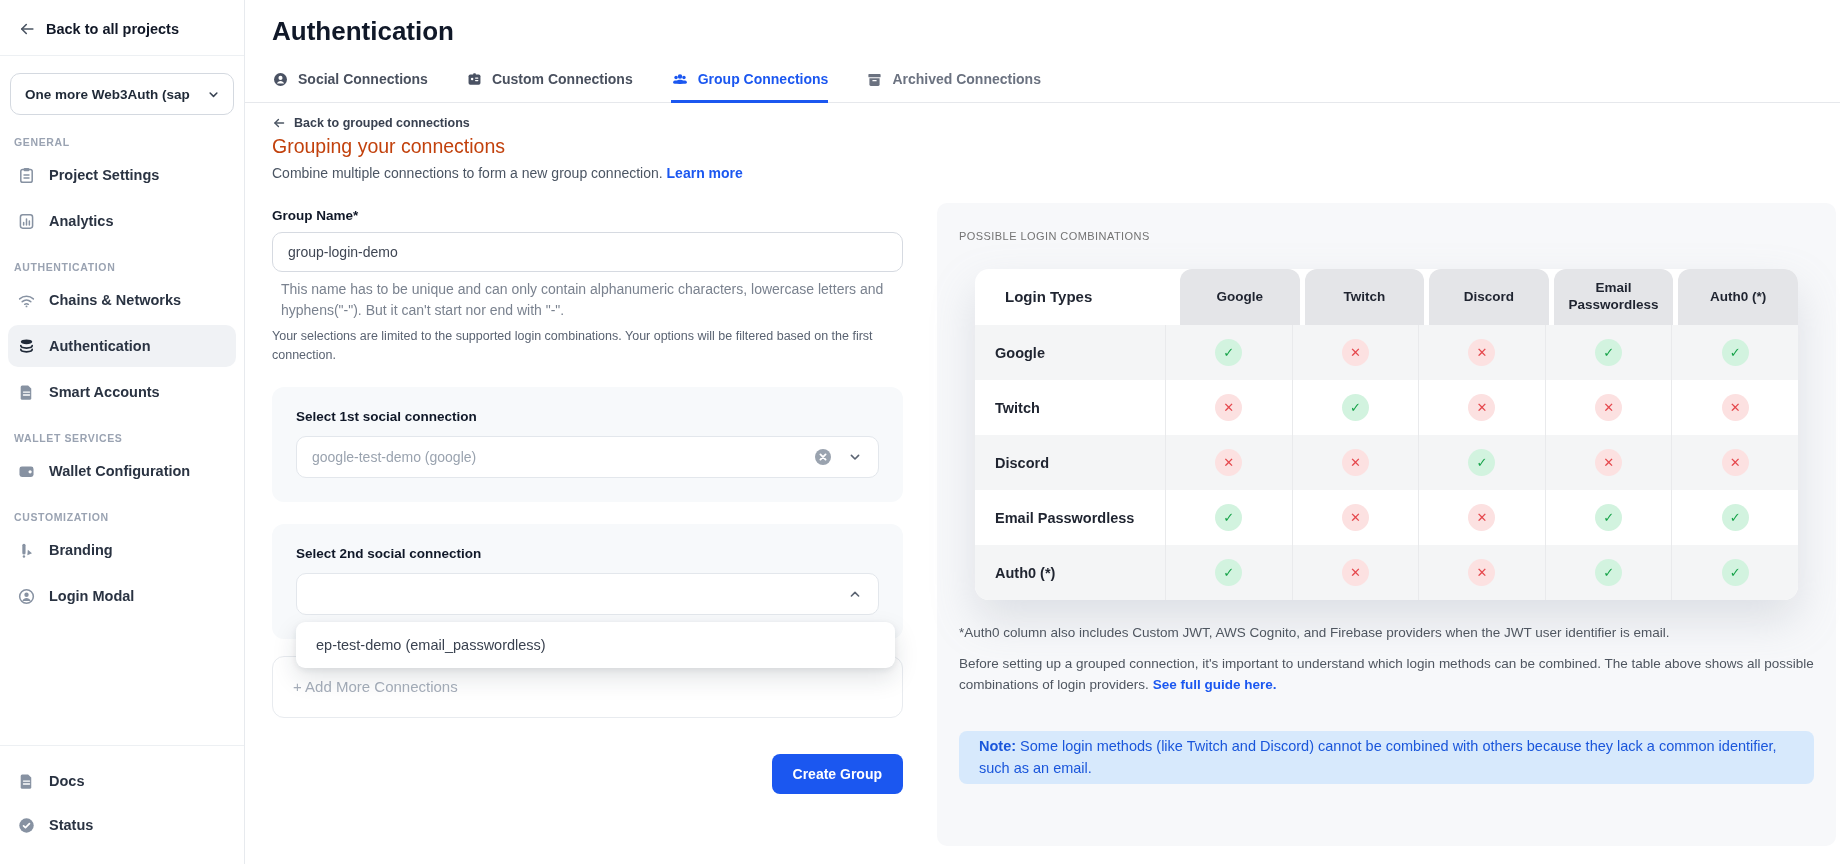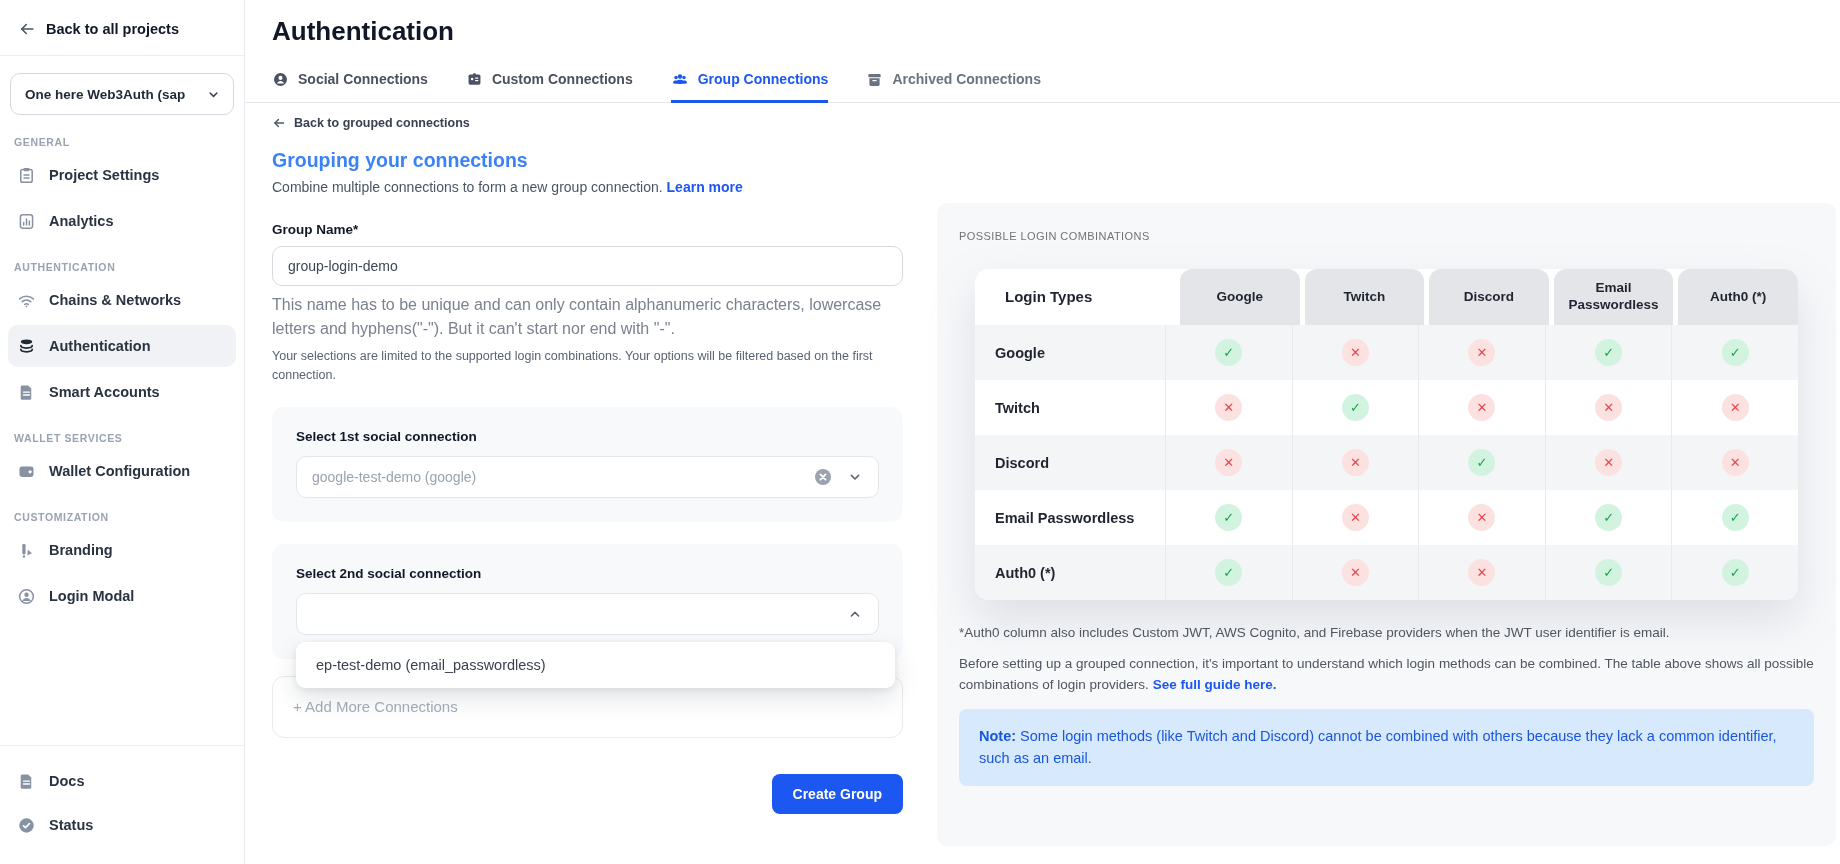--- a/index.html
+++ b/index.html
@@ -25,26 +25,26 @@
   .tabbar { display:flex; gap:38px; padding-left:27px; margin-top:23px; border-bottom:1px solid #E6E8EC; }
   .tab { display:flex; align-items:center; gap:9px; padding-bottom:12px; font-size:14px; font-weight:600; color:#49505E; border-bottom:3px solid transparent; margin-bottom:-1px; cursor:pointer; }
   .tab .ic { display:flex; color:#4A5263; }
   .tab.active { color:var(--accent); border-bottom-color:var(--accent); }
   .tab.active .ic { color:var(--accent); }
   .tab.muted { color:#6B7280; } .tab.muted .ic{ color:#6B7280; }
 
   .content { display:flex; flex:1; min-height:0; }
   .left-col { width:631px; flex:none; margin-left:27px; }
   .back-link { display:flex; align-items:center; gap:8px; margin-top:13px; font-size:12.5px; font-weight:600; color:#394150; cursor:pointer; }
-  .h2 { font-size:19.5px; font-weight:700; color:#3b82f6; margin-top:19px; }
+  .h2 { font-size:19.5px; font-weight:400; color:#c2410c; margin-top:5px; }
   .desc { font-size:14px; color:#4B5563; margin-top:7px; }
   .link { color:var(--accent); font-weight:700; cursor:pointer; }
   .fld-label { margin-top:27px; font-size:13.5px; font-weight:700; color:#101828; }
   .txt-input { margin-top:9px; width:100%; height:40px; border:1px solid #D6DAE1; border-radius:10px; padding:0 15px; font-size:14px; color:#3F4653; font-family:inherit; outline:none; background:#fff; }
-  .helper { margin-top:7px; font-size:16px; line-height:1.5; color:#7A828F; }
+  .helper { margin-top:7px; font-size:14px; line-height:1.5; color:#7A828F;margin-left:9px; }
   .link-head { margin-top:23px; font-size:14px; font-weight:700; color:#101828; }
   .link-desc { margin-top:6px; font-size:12.5px; line-height:1.5; color:#5A6372; }
   .sel-card { background:#F7F9FB; border-radius:12px; padding:22px 24px 24px; margin-top:22px; position:relative; }
   .sel-card.z { z-index:6; }
   .sel-label { font-size:13.5px; font-weight:700; color:#101828; }
   .sel-box { margin-top:12px; background:#fff; border:1px solid #E3E7EC; border-radius:10px; height:42px; display:flex; align-items:center; gap:14px; padding:0 15px; font-size:14px; color:#9AA3AF; cursor:pointer; }
   .sel-box .grow { flex:1; }
   .dropdown { position:absolute; left:24px; right:8px; top:98px; background:#fff; border-radius:9px; box-shadow:0 10px 24px rgba(25,35,55,.13), 0 2px 6px rgba(25,35,55,.08); z-index:8; }
   .dd-item { padding:15px 20px; font-size:14.5px; color:#3A4250; cursor:pointer; }
   .add-box { margin-top:17px; background:#fff; border:1px solid #E8EBEF; border-radius:12px; height:62px; display:flex; align-items:center; padding:0 20px; font-size:15px; color:#A6AEBA; position:relative; z-index:1; cursor:pointer; }
@@ -60,21 +60,21 @@
   .hd-corner { width:190px; flex:none; margin-left:10px; background:#fff; justify-content:flex-start; padding-left:20px; font-size:15px; border-radius:12px 12px 0 0; }
   .combo-row { display:flex; height:55px; background:#fff; }
   .combo-row.alt { background:#F4F5F6; }
   .cell-label { width:190px; flex:none; display:flex; align-items:center; padding-left:20px; font-size:14.5px; font-weight:600; color:#1F2430; }
   .cell { flex:1; display:flex; align-items:center; justify-content:center; border-left:1px solid #E9EAEC; }
   .mk { width:27px; height:27px; border-radius:50%; display:flex; align-items:center; justify-content:center; font-size:13px; font-weight:700; }
   .mk.y { background:#D2F3DF; color:#17A34A; }
   .mk.n { background:#FCE1E1; color:#E5484D; }
   .fn1 { margin-top:25px; font-size:13.5px; color:#4F5660; }
   .fn2 { margin-top:14px; font-size:13.5px; line-height:1.55; color:#4F5660; }
-  .note { margin-top:13px; background:#D7E9FC; border-radius:8px; padding:16px 20px; font-size:14.5px; line-height:1.55; color:#1A56DB; }
+  .note { margin-top:35px; background:#D7E9FC; border-radius:8px; padding:4px 20px; font-size:14.5px; line-height:1.55; color:#1A56DB; }
   .note b { font-weight:700; }
   :root { --accent:#1B57F0; }
   svg { display:block; }
 </style>
 </head>
 <body>
 
 <div class="app">
 
   <aside class="sidebar">
@@ -83,21 +83,21 @@
         <svg width="18" height="18" viewBox="0 0 20 20" fill="none" stroke="#4B5563" stroke-width="1.8" stroke-linecap="round" stroke-linejoin="round">
             <path d="M16.5 10H4.2"></path>
             <path d="M9.2 5l-5 5 5 5"></path>
           </svg>
       </span>
       <span>Back to all projects</span>
     </div>
     <div class="side-divider"></div>
 
     <div class="proj">
-      <span>One here Web3Auth (sap</span>
+      <span>One more Web3Auth (sap</span>
       <span class="ic">
         <svg width="15" height="15" viewBox="0 0 20 20" fill="none" stroke="#374151" stroke-width="2" stroke-linecap="round" stroke-linejoin="round">
             <path d="M5.5 8l4.5 4.5L14.5 8"></path>
           </svg>
       </span>
     </div>
 
     <div class="sec-label">GENERAL</div>
     <div class="side-item">
       <span class="ic">

